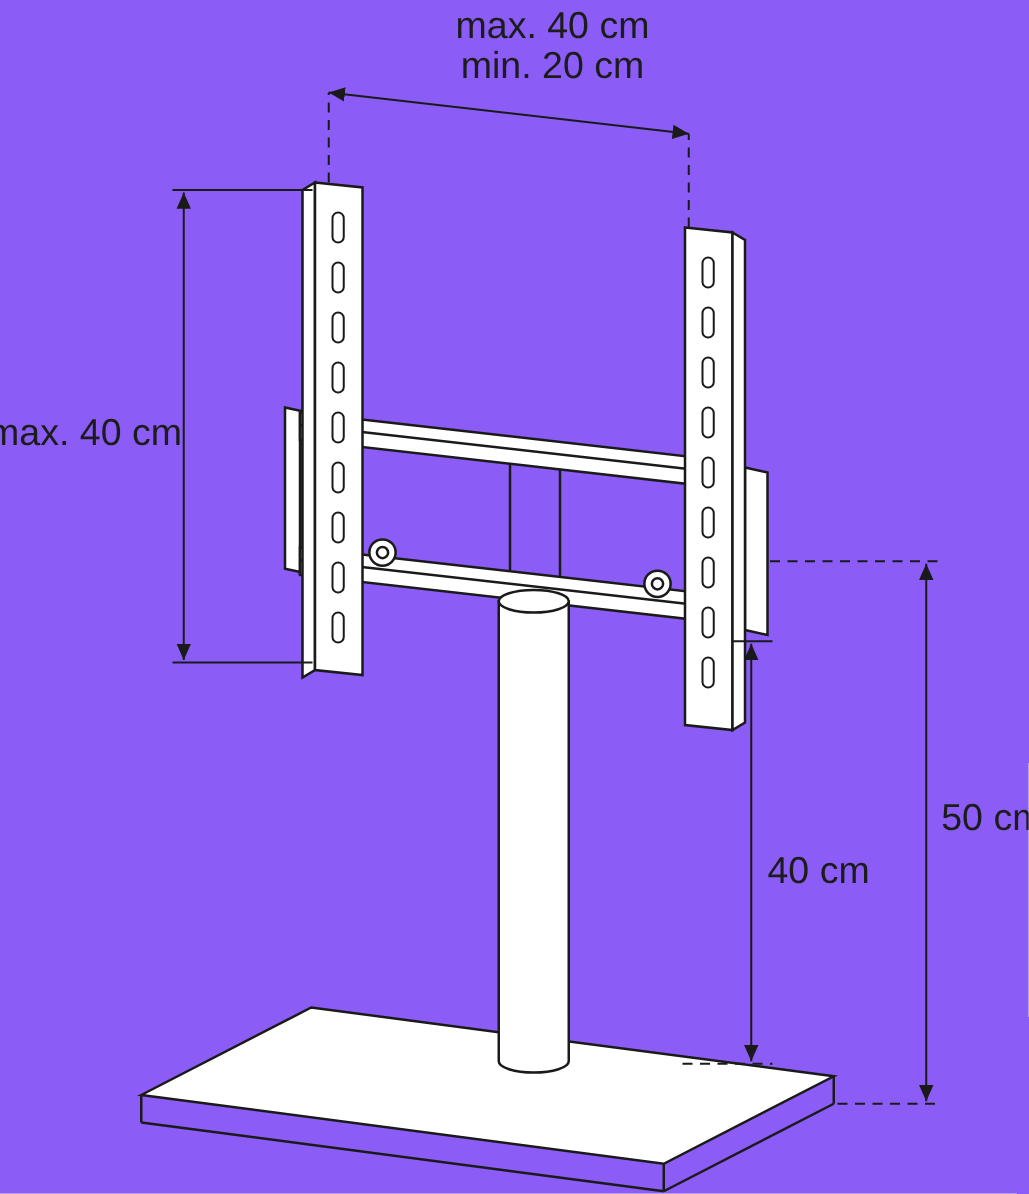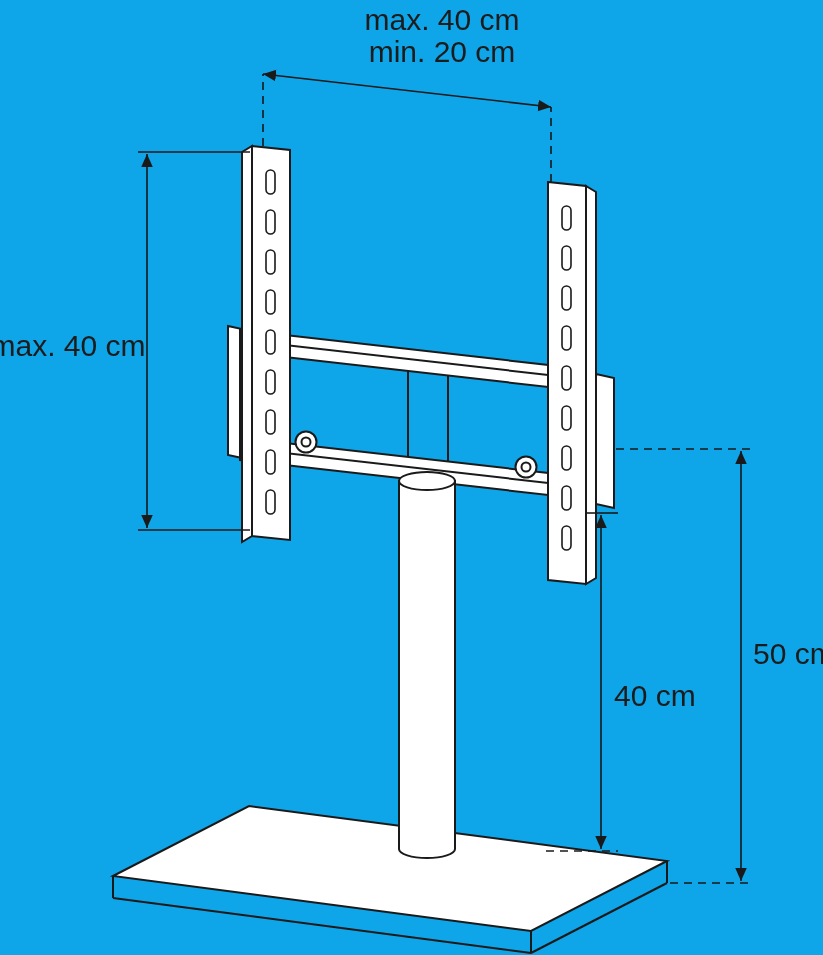--- a/index.html
+++ b/index.html
@@ -4,21 +4,21 @@
 <style>
   html, body {
     margin: 0;
     padding: 0;
     background: #ffffff;
   }
   .canvas {
     position: relative;
     width: 823px;
     height: 955px;
-    background: #0ea5e9;
+    background: #8b5cf6;
     overflow: hidden;
     font-family: "Liberation Sans", sans-serif;
   }
   svg text {
     font-family: "Liberation Sans", sans-serif;
     font-size: 30px;
     fill: #1c1c1c;
   }
 </style>
 </head>

